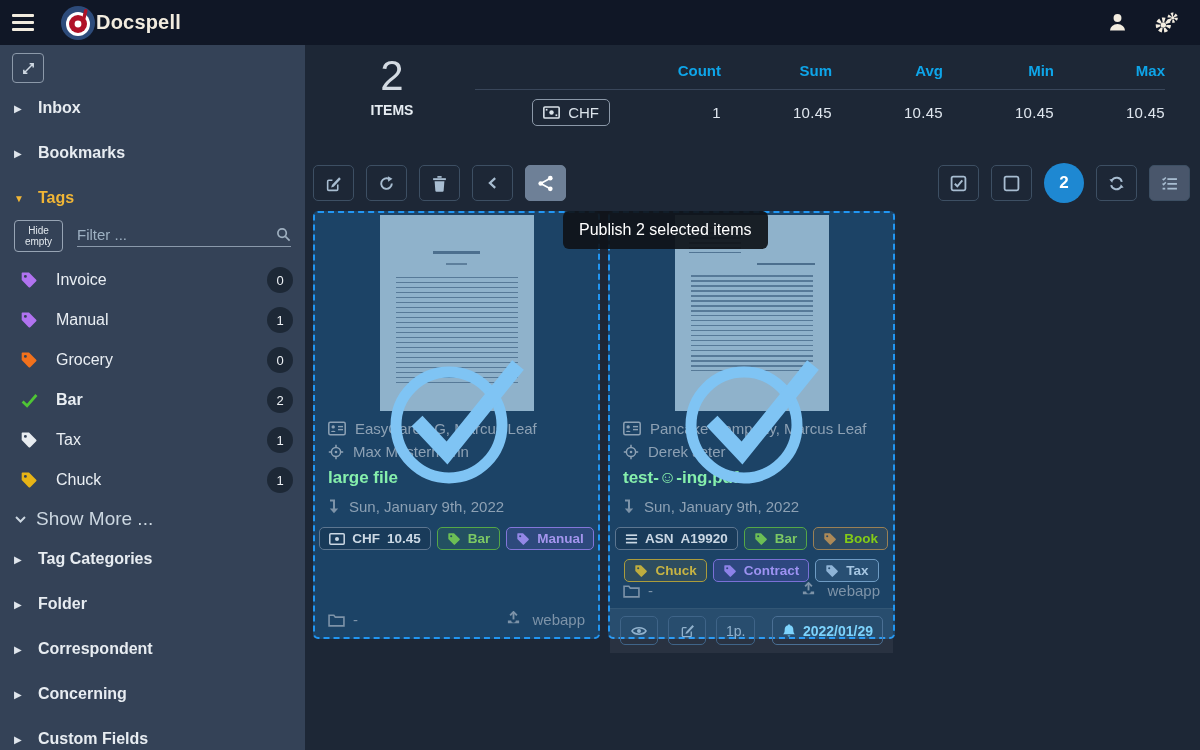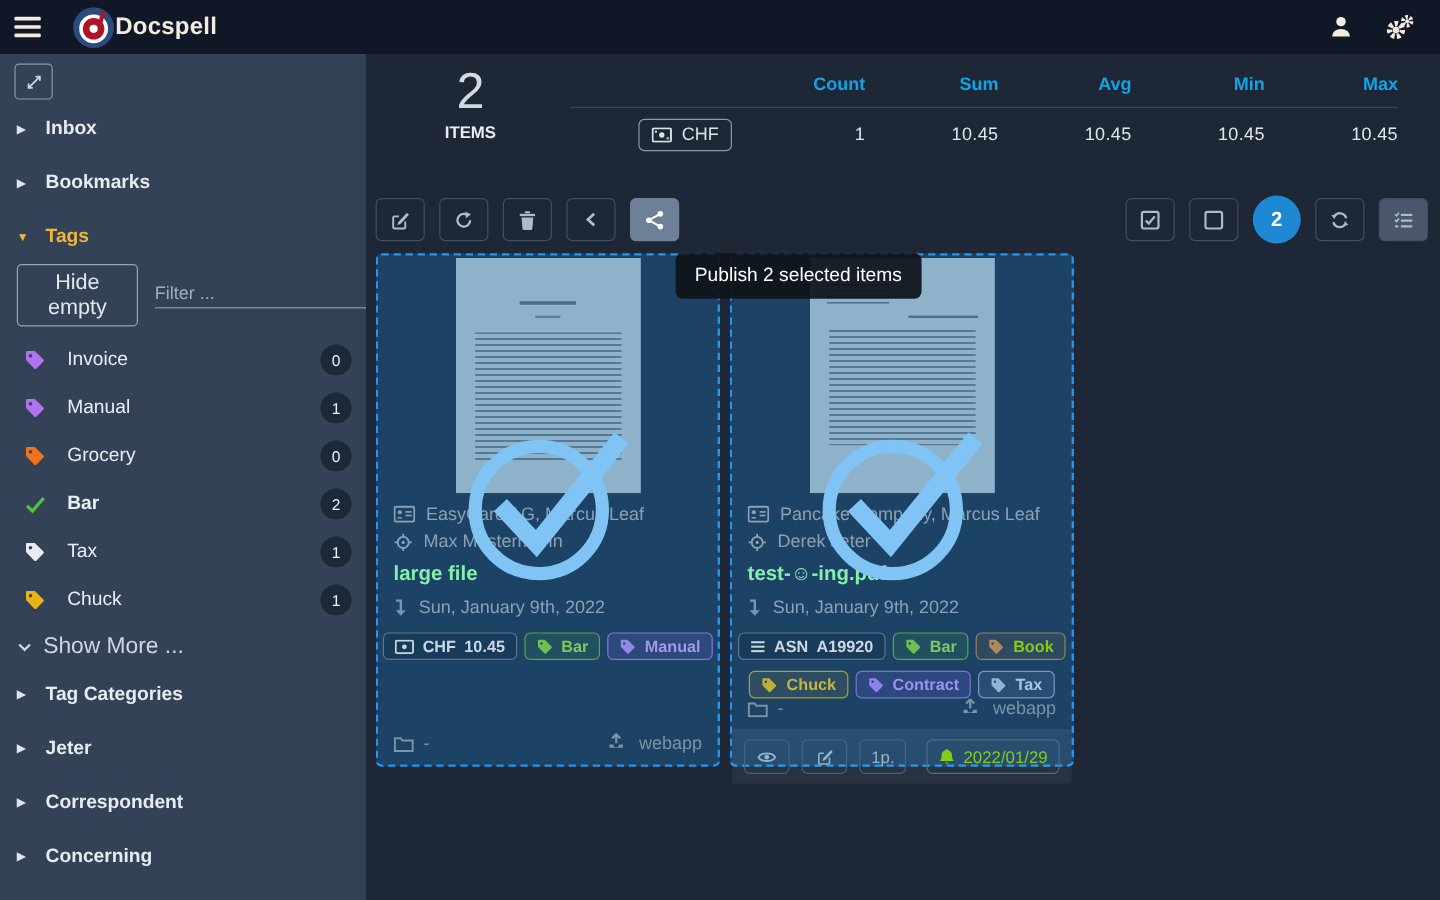--- a/index.html
+++ b/index.html
@@ -21,22 +21,22 @@
   .sidebar { position:absolute; left:0; top:45px; width:305px; height:705px;
     background:#344257; color:#e7ecf1; overflow:hidden; }
   .expand-btn { margin:8px 0 0 12px; width:32px; height:30px; border:1px solid #8c99a9;
     border-radius:4px; display:flex; align-items:center; justify-content:center; cursor:pointer; }
   .side-section { display:flex; align-items:center; gap:12px; padding:11px 0 11px 14px;
     font-size:16px; font-weight:bold; cursor:pointer; margin-top:5px; }
   .caret { font-size:10px; color:#dfe5ec; width:12px; }
   .caret.yellow { color:#f1b636; }
   .tags-header { color:#f1b636; }
   .tags-controls { display:flex; align-items:center; gap:14px; padding:2px 14px 8px 14px; }
-  .hide-empty { font-size:18px; color:#e2e8ee; border:1px solid #97a4b4; border-radius:4px;
-    padding:4px 25px; cursor:pointer; background:transparent; }
+  .hide-empty { font-size:10px; color:#e2e8ee; border:1px solid #97a4b4; border-radius:4px;
+    padding:4px 3px; cursor:pointer; background:transparent; }
   .filter-wrap { flex:1; display:flex; align-items:center; border-bottom:1px solid #8a99ab; padding-bottom:3px; }
   .filter-wrap input { flex:1; background:transparent; border:0; outline:none;
     color:#dfe6ee; font-size:15px; }
   .filter-wrap input::placeholder { color:#9db0c2; }
   .tag-row { display:flex; align-items:center; padding:7px 12px 7px 20px; font-size:16px;
     color:#e9eef3; cursor:pointer; }
   .tag-row .t-icon { width:20px; margin-right:16px; display:flex; }
   .tag-row.selected .t-label { font-weight:bold; }
   .count-badge { margin-left:auto; width:26px; height:26px; border-radius:50%;
     background:#1d2836; color:#eef2f6; font-size:13px; display:flex; align-items:center;
@@ -113,21 +113,21 @@
   .chip-steel   { border-color:#6f9cc4; color:#a6c6e2; background:rgba(110,155,200,.14); }
   .card-spacer { flex:1; }
   .folder-row { display:flex; align-items:center; padding:0 13px 9px 13px; color:#7d93a8;
     font-size:15px; gap:8px; }
   .folder-row .right { margin-left:auto; display:flex; gap:11px; }
   .card-footer { background:rgba(255,255,255,.055); border-top:1px solid rgba(255,255,255,.05);
     padding:7px 10px 8px 10px; display:flex; align-items:center; gap:10px; }
   .cf-btn { border:1px solid #3f6488; border-radius:5px; color:#92b2cd; font-size:14px;
     min-width:38px; height:29px; display:inline-flex; align-items:center; justify-content:center;
     gap:7px; padding:0 9px; background:transparent; cursor:pointer; }
-  .cf-btn.due { margin-left:auto; font-weight:normal; color:#84cc16; border-color:#4a6f94; }
+  .cf-btn.due { margin-left:auto; font-weight:bold; color:#7dd3fc; border-color:#4a6f94; }
   .mono-num { letter-spacing:.3px; }
 </style>
 </head>
 <body>
 
 <div class="navbar">
   <div class="hamburger">
       <span></span>
       <span></span>
       <span></span>
@@ -245,21 +245,21 @@
     </svg>
     <span>Show More ...</span>
   </div>
 
   <div class="side-section">
     <span class="caret">▶</span>
     <span>Tag Categories</span>
   </div>
   <div class="side-section">
     <span class="caret">▶</span>
-    <span>Jeter</span>
+    <span>Folder</span>
   </div>
   <div class="side-section">
     <span class="caret">▶</span>
     <span>Correspondent</span>
   </div>
   <div class="side-section">
     <span class="caret">▶</span>
     <span>Concerning</span>
   </div>
   <div class="side-section">

